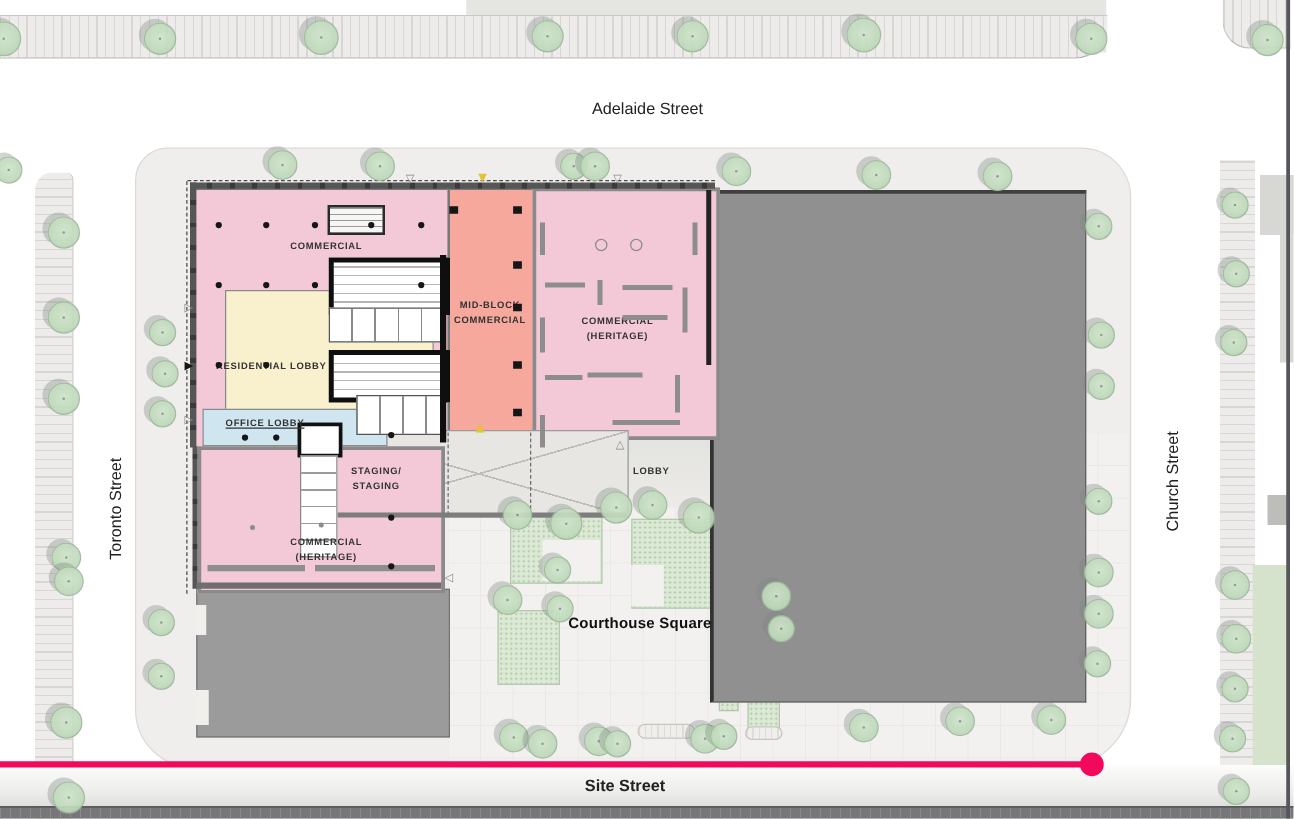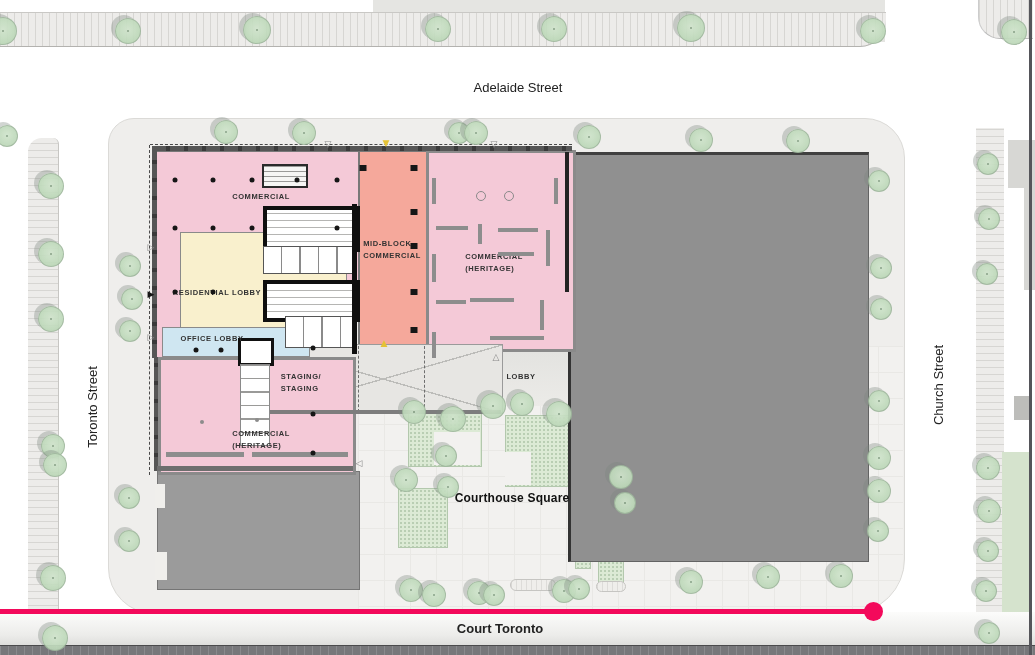--- a/index.html
+++ b/index.html
@@ -71,21 +71,21 @@
   .tree::after{content:"";position:absolute;left:50%;top:50%;width:2px;height:2px;margin:-1px;
     background:#7f9b7f;border-radius:50%;}
   .cdot{position:absolute;width:5px;height:5px;border-radius:50%;background:#161616;transform:translate(-50%,-50%);}
   .cdot-light{position:absolute;width:4px;height:4px;border-radius:50%;background:#8c8c8c;transform:translate(-50%,-50%);}
   .csq{position:absolute;width:7px;height:6px;background:#161616;transform:translate(-50%,-50%);}
   .emarker{position:absolute;transform:translate(-50%,-50%);font-size:9px;line-height:1;
     font-family:"DejaVu Sans",sans-serif;}
 
   
   .plabel{position:absolute;transform:translate(-50%,-50%);font-size:7.5px;font-weight:700;
-    letter-spacing:.6px;color:#333;white-space:nowrap;line-height:12px;z-index:10;}
+    letter-spacing:.6px;color:#333;white-space:nowrap;text-align:center;line-height:12px;z-index:10;}
   .street-label{position:absolute;transform:translate(-50%,-50%);font-size:13px;color:#222;
     white-space:nowrap;z-index:10;}
   .street-label.rot{transform:translate(-50%,-50%) rotate(-90deg);}
   .square-label{position:absolute;transform:translate(-50%,-50%);font-size:12px;font-weight:600;
     letter-spacing:.2px;color:#111;white-space:nowrap;z-index:10;}
   .page-title{position:absolute;left:30px;top:18px;font-size:26px;font-weight:800;
     letter-spacing:-.3px;color:#0d0d0d;z-index:20;}
 
   
   .court-band{background:linear-gradient(180deg,#fcfcfb,#ececea 70%,#dededc);}
@@ -164,33 +164,33 @@
   <div class="abs stairs" style="left:240px;top:364px;width:28px;height:80px;z-index:9;"></div>
 
   <div class="abs dashline-v" style="left:358px;top:346px;width:0;height:66px;z-index:6;"></div>
   <div class="abs dashline-v" style="left:424px;top:346px;width:0;height:66px;z-index:6;"></div>
   <div class="abs dashline-h" style="left:358px;top:412px;width:66px;height:0;z-index:6;"></div>
 
 
   <div class="street-label" style="left:506px;top:87px;margin-left:12px;">Adelaide Street</div>
   <div class="street-label rot" style="left:92px;top:407px;">Toronto Street</div>
   <div class="street-label rot" style="left:938px;top:385px;">Church Street</div>
-  <div class="street-label" style="left:500px;top:628px;font-weight:600;">Court Toronto</div>
+  <div class="street-label" style="left:500px;top:628px;font-weight:600;">Site Street</div>
 
   <div class="plabel" style="left:261px;top:197px;">COMMERCIAL</div>
   <div class="plabel" style="left:392px;top:250px;">
     <div>MID-BLOCK</div>
     <div>COMMERCIAL</div>
   </div>
   <div class="plabel" style="left:494px;top:263px;">
     <div>COMMERCIAL</div>
     <div>(HERITAGE)</div>
   </div>
   <div class="plabel" style="left:217px;top:293px;">RESIDENTIAL LOBBY</div>
-  <div class="plabel" style="left:212px;top:339px;">OFFICE LOBBY</div>
+  <div class="plabel" style="left:212px;top:339px;text-decoration:underline;">OFFICE LOBBY</div>
   <div class="plabel" style="left:301px;top:383px;">
     <div>STAGING/</div>
     <div>STAGING</div>
   </div>
   <div class="plabel" style="left:521px;top:377px;">LOBBY</div>
   <div class="plabel" style="left:261px;top:440px;">
     <div>COMMERCIAL</div>
     <div>(HERITAGE)</div>
   </div>
   <div class="square-label" style="left:512px;top:498px;">Courthouse Square</div>

